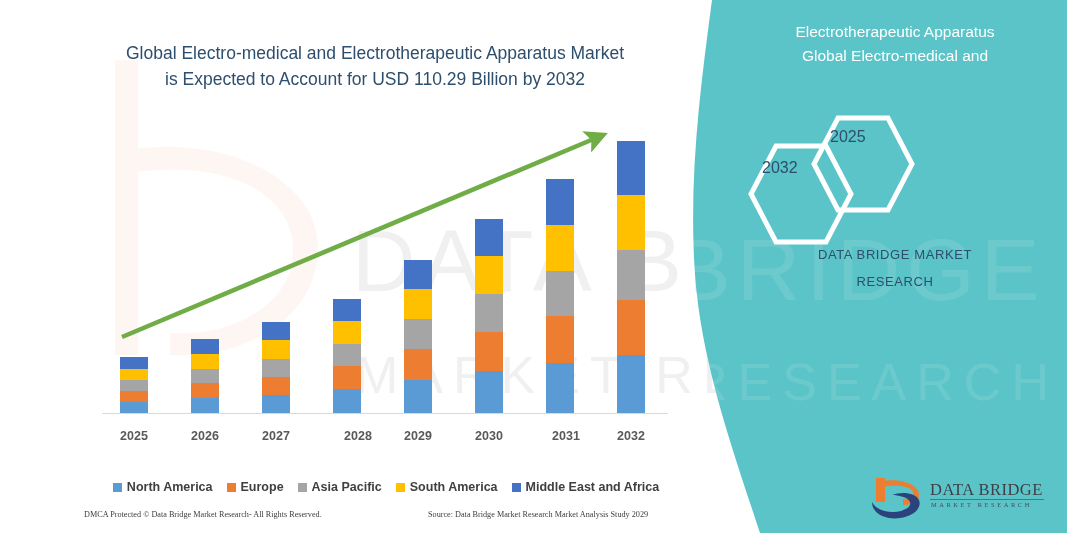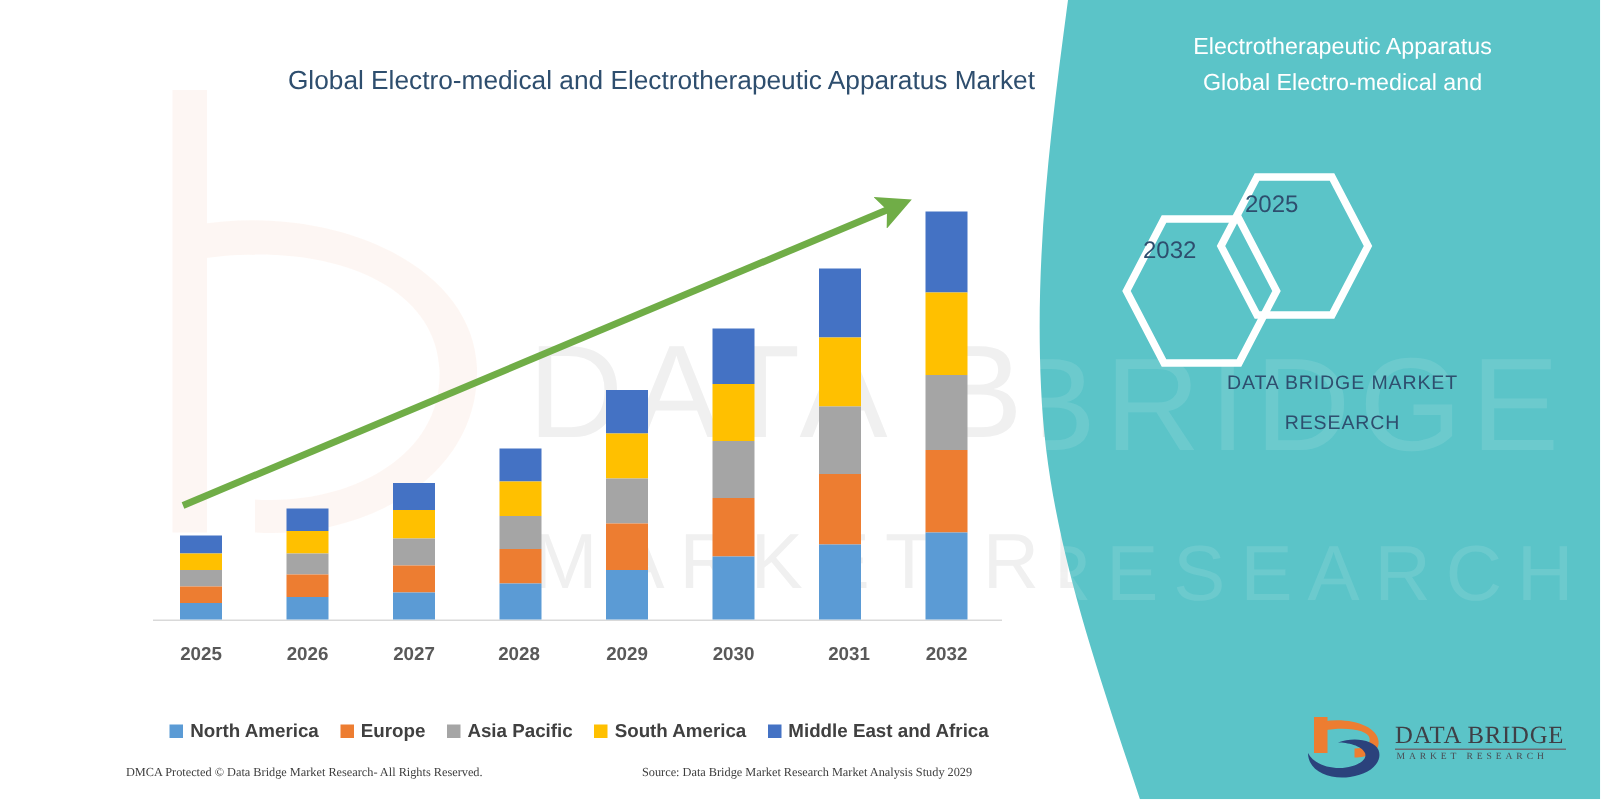--- a/index.html
+++ b/index.html
@@ -14,21 +14,21 @@
   .wm-b{position:absolute;left:60px;top:55px;width:300px;height:330px;
         opacity:.30;pointer-events:none;}
 
   
   .wm-text{position:absolute;pointer-events:none;color:#f0f0f0;
            font-weight:400;letter-spacing:6px;white-space:nowrap;}
   .wm-line1{left:352px;top:210px;font-size:88px;}
   .wm-line2{left:355px;top:345px;font-size:52px;letter-spacing:10px;}
 
   
-  #chart-title{position:absolute;left:60px;top:40px;width:630px;text-align:right;
+  #chart-title{position:absolute;left:60px;top:40px;width:630px;text-align:center;
       color:#2E4E6E;font-size:17.5px;line-height:26px;font-weight:400;}
 
   
   #chart-area{position:absolute;left:0;top:0;width:740px;height:533px;}
   #axis-line{position:absolute;left:102px;top:413px;width:566px;height:1px;background:#d9d9d9;}
   .bar{position:absolute;width:28px;bottom:120px;display:flex;flex-direction:column-reverse;}
   .seg{width:100%;}
 
   
   .xtick{position:absolute;top:429px;width:60px;text-align:center;
@@ -85,20 +85,21 @@
       <path d="M55 5 L55 300 L78 300 L78 5 Z" fill="#fbe4d8"></path>
       <path d="M70 95 C160 80, 255 120, 258 190 C260 262, 185 305, 110 300 L110 278
                C172 282, 235 250, 233 192 C231 134, 158 104, 70 118 Z" fill="#fbe4d8"></path>
     </svg>
 
     <div class="wm-text wm-line1">DATA BRIDGE</div>
     <div class="wm-text wm-line2">MARKET RESEARCH</div>
 
     <div id="chart-title">
       <div>Global Electro-medical and Electrotherapeutic Apparatus Market</div>
+      <div>is Expected to Account for USD 110.29 Billion by 2032</div>
     </div>
 
     <div id="chart-area">
       <div id="axis-line"></div>
       <div id="bars">
           <div class="bar" style="left: 120px; top: 357px; height: 56px; bottom: auto;">
             <div class="seg" style="height: 11px; background: rgb(91, 155, 213);"></div>
             <div class="seg" style="height: 11px; background: rgb(237, 125, 49);"></div>
             <div class="seg" style="height: 11px; background: rgb(165, 165, 165);"></div>
             <div class="seg" style="height: 11px; background: rgb(255, 192, 0);"></div>
@@ -151,21 +152,21 @@
             <div class="seg" style="height: 55px; background: rgb(237, 125, 49);"></div>
             <div class="seg" style="height: 50px; background: rgb(165, 165, 165);"></div>
             <div class="seg" style="height: 55px; background: rgb(255, 192, 0);"></div>
             <div class="seg" style="height: 54px; background: rgb(68, 114, 196);"></div>
           </div>
         </div>
       <div id="xticks">
           <div class="xtick" style="left: 104px;">2025</div>
           <div class="xtick" style="left: 175px;">2026</div>
           <div class="xtick" style="left: 246px;">2027</div>
-          <div class="xtick" style="left: 316px;">2028</div>
+          <div class="xtick" style="left: 328px;">2028</div>
           <div class="xtick" style="left: 388px;">2029</div>
           <div class="xtick" style="left: 459px;">2030</div>
           <div class="xtick" style="left: 536px;">2031</div>
           <div class="xtick" style="left: 601px;">2032</div>
         </div>
 
       <svg id="arrow-svg">
         <defs>
           <marker id="ah" markerWidth="5" markerHeight="5" refX="2.2" refY="2.5" orient="auto" markerUnits="strokeWidth">
             <path d="M0,0 L5,2.5 L0,5 L1.1,2.5 Z" fill="#70AD47"></path>

